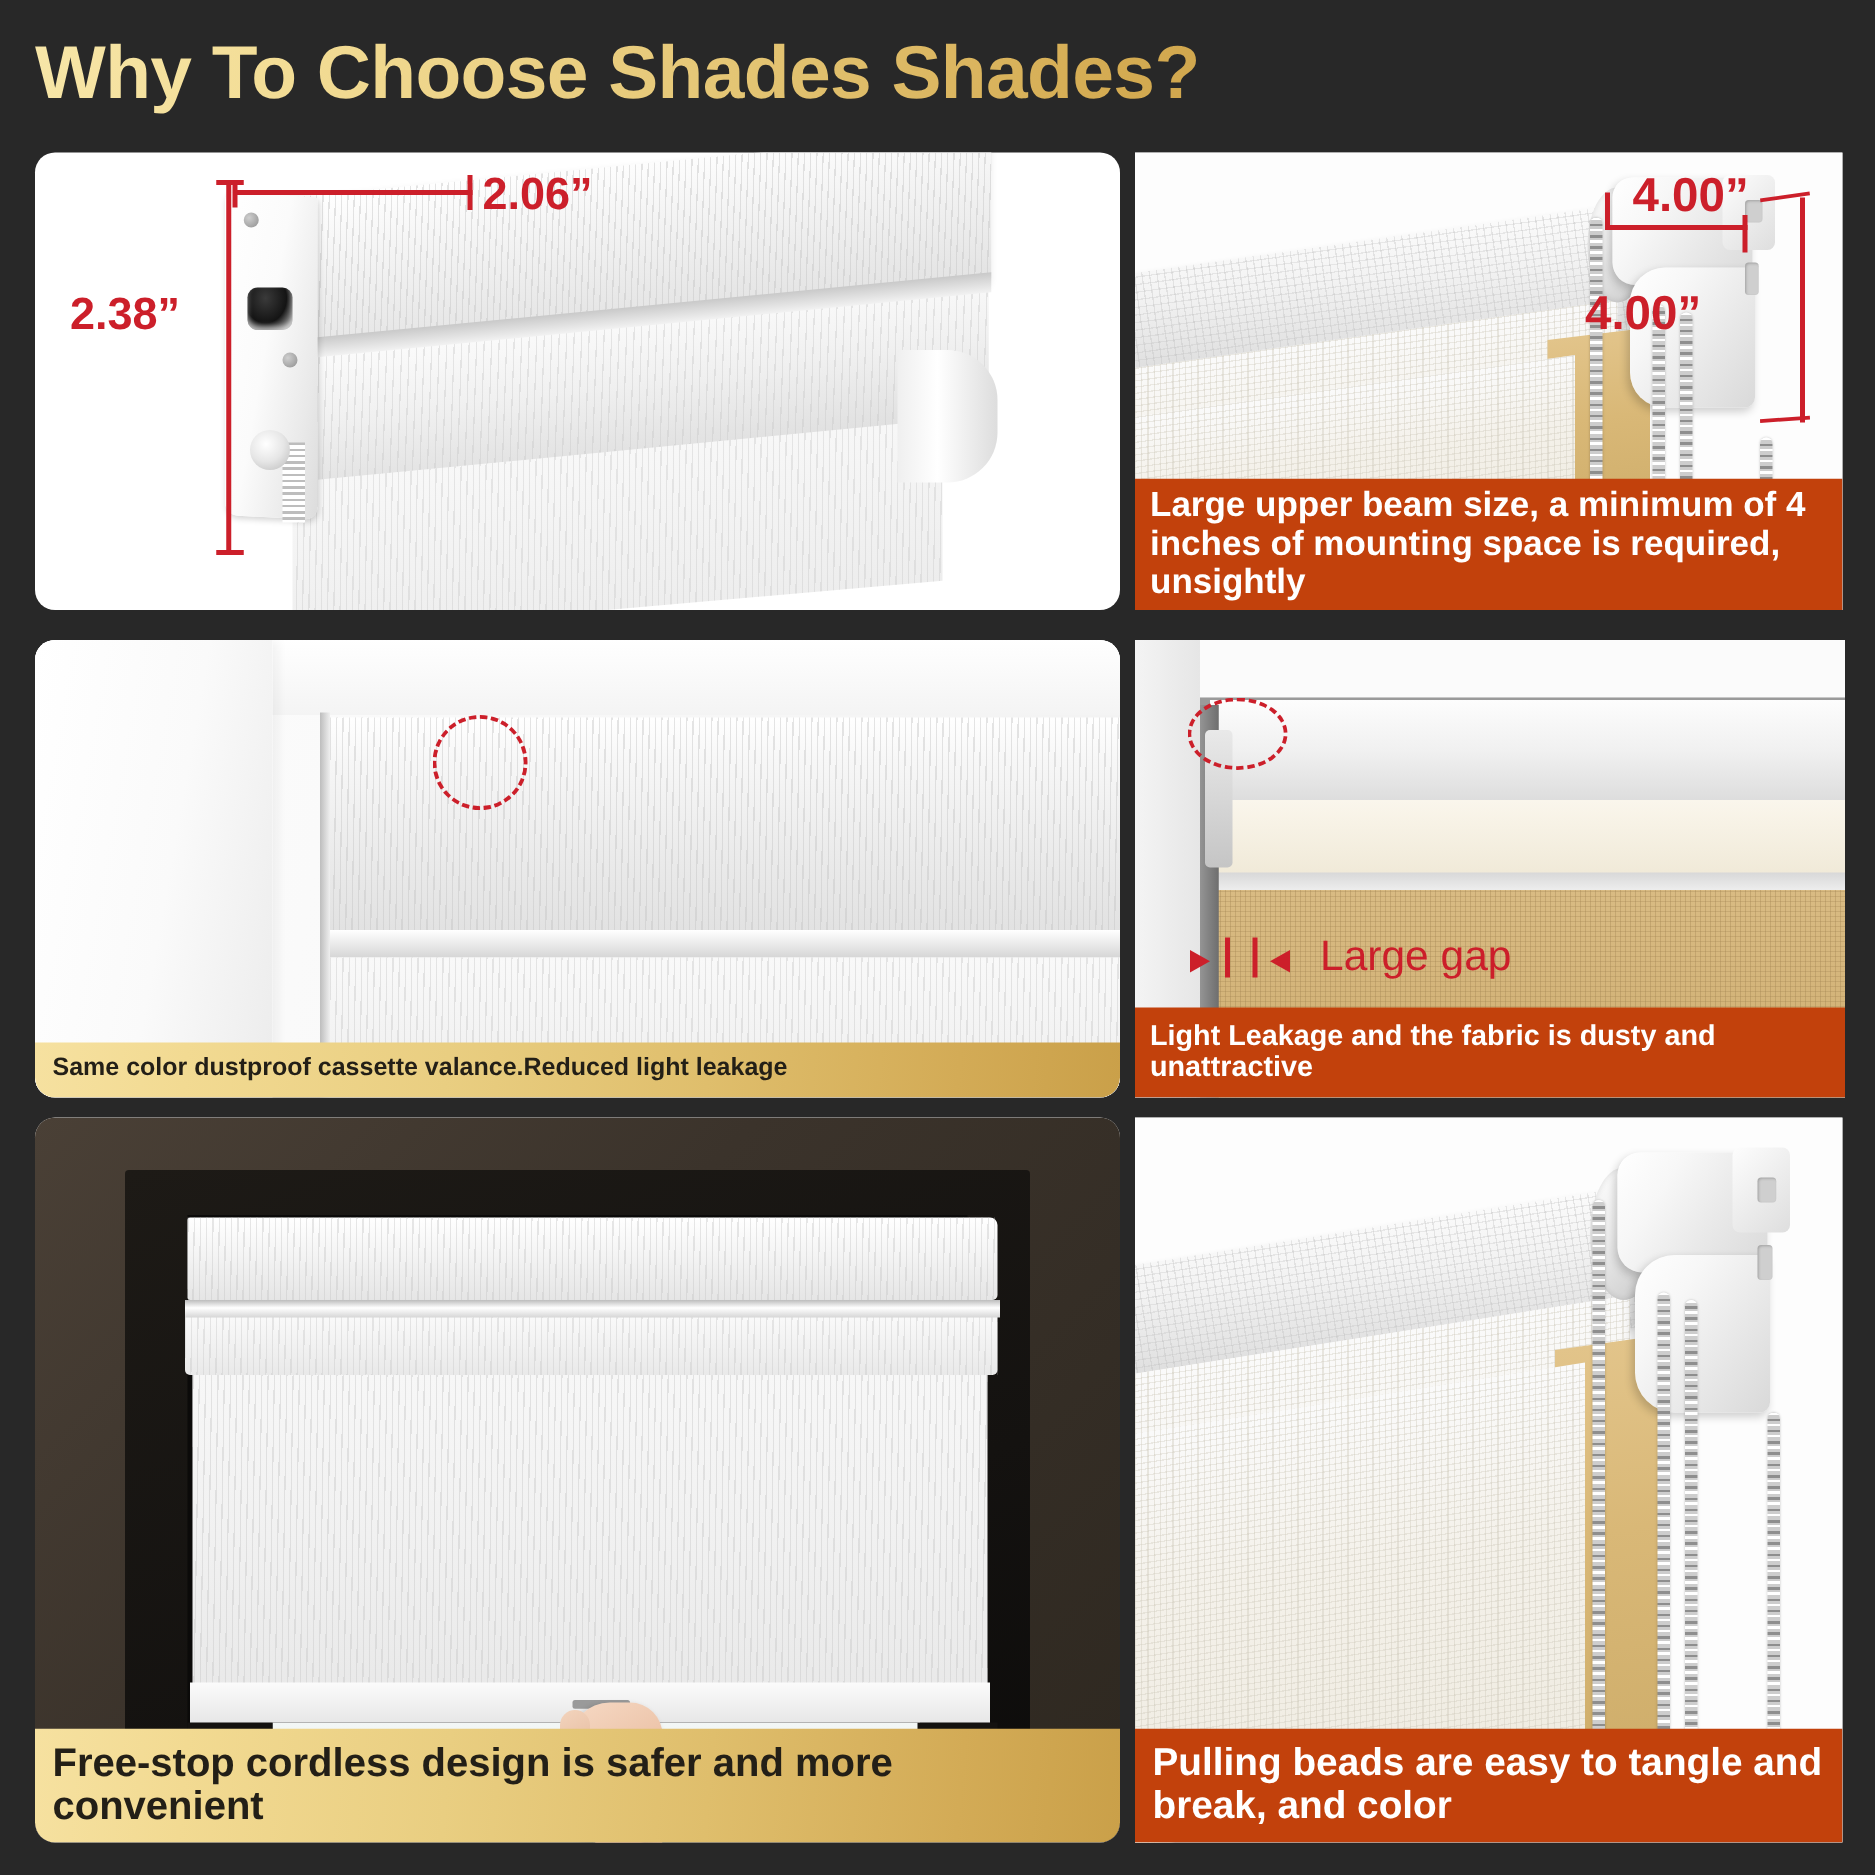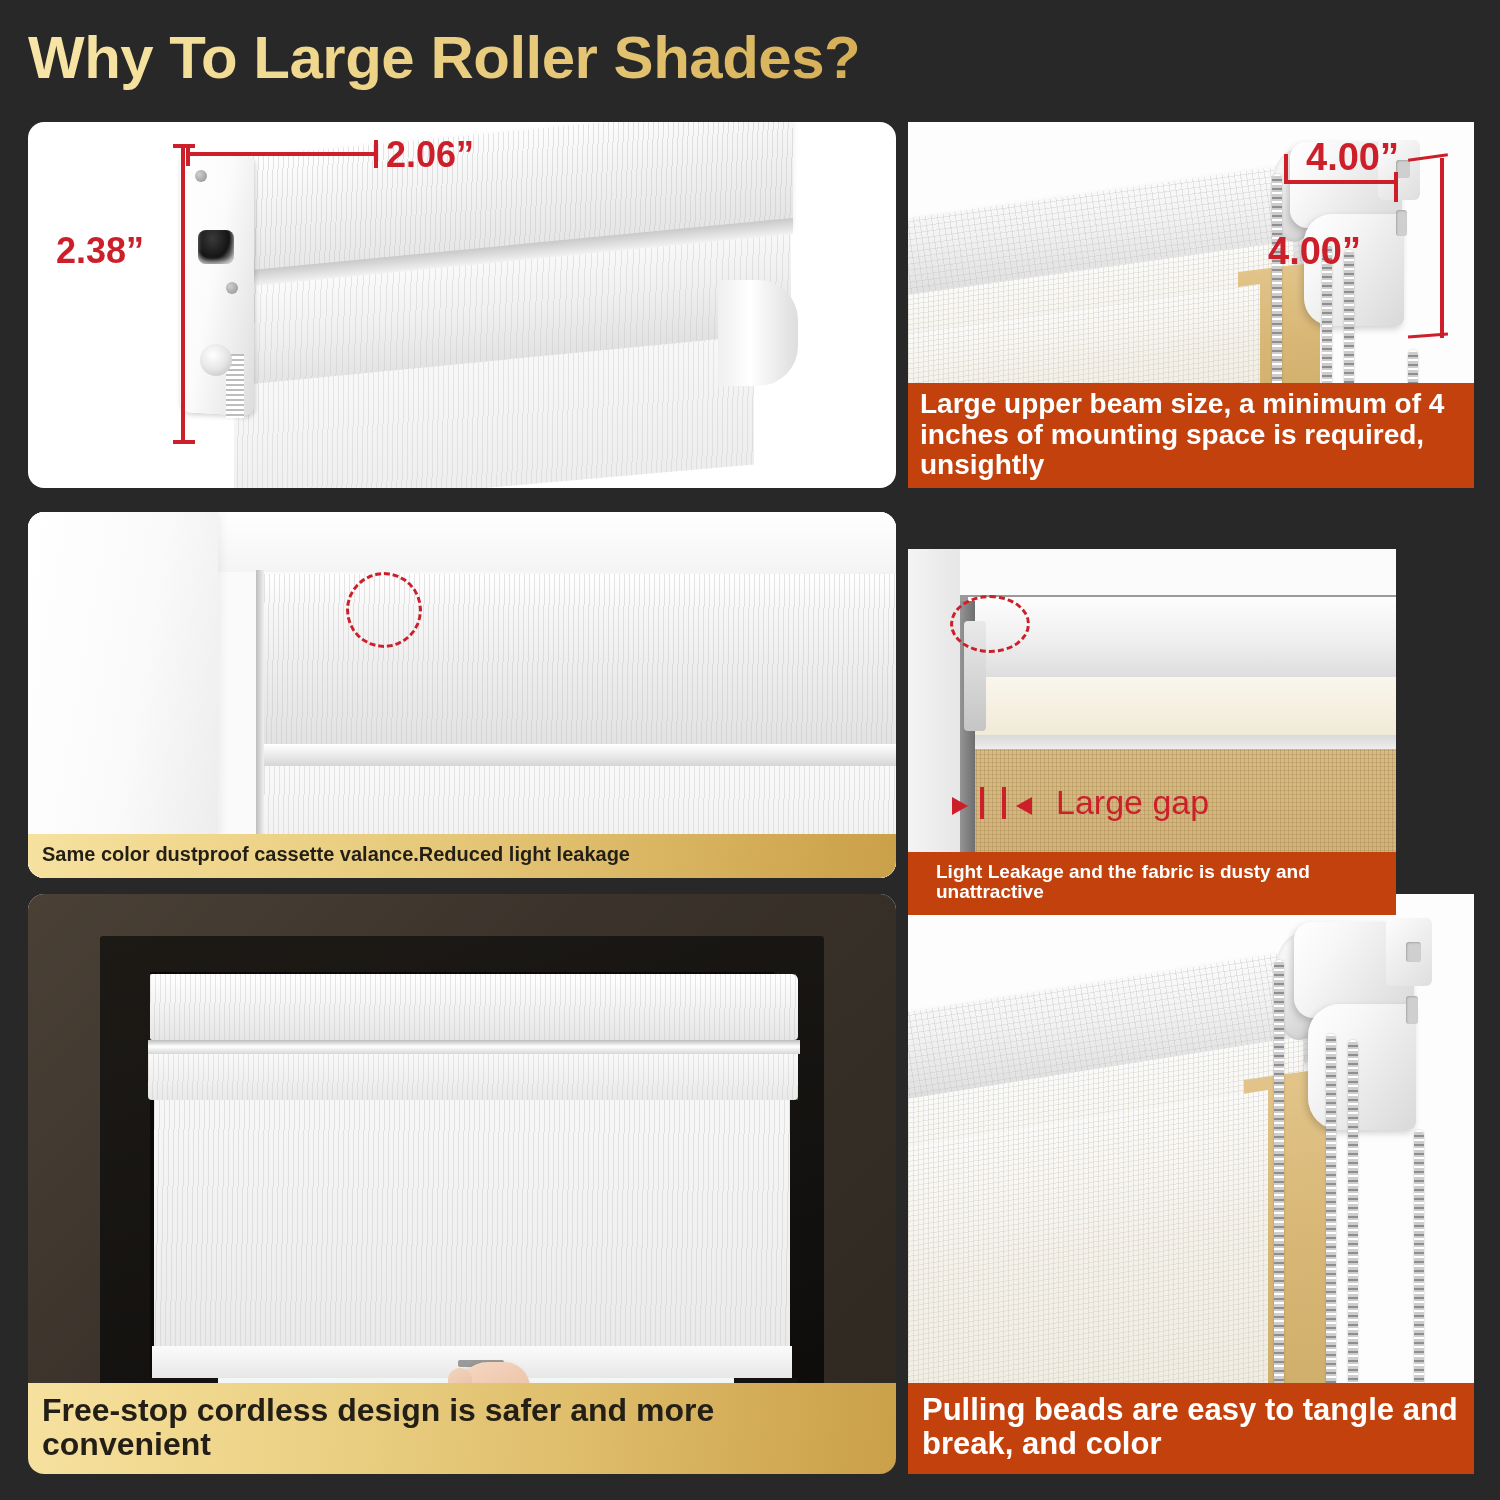--- a/index.html
+++ b/index.html
@@ -28,21 +28,21 @@
     white-space:nowrap;
   }
 
   
   .panel { position:absolute; overflow:hidden; background:#fff; }
   .panel.rounded { border-radius:16px; }
 
   .p1 { left:28px;  top:122px;  width:868px; height:366px; }
   .p2 { left:908px; top:122px;  width:566px; height:366px; }
   .p3 { left:28px;  top:512px;  width:868px; height:366px; }
-  .p4 { left:908px; top:512px;  width:488px; height:366px;margin-top:37px; }
+  .p4 { left:908px; top:512px;  width:568px; height:366px; }
   .p5 { left:28px;  top:894px;  width:868px; height:580px; }
   .p6 { left:908px; top:894px;  width:566px; height:580px; }
 
   .scene { position:absolute; inset:0; }
 
   
   .cap {
     position:absolute; left:0; right:0; bottom:0;
     padding:10px 14px 12px 14px;
     font-weight:bold;
@@ -52,21 +52,21 @@
   .cap.gold {
     background:linear-gradient(95deg,#f6e1a0 0%,#f2da92 14%,#e9ce81 38%,#dfbe6c 62%,#d3ab56 85%,#caa049 100%);
     color:#231f17;
     border-bottom-left-radius:16px;
     border-bottom-right-radius:16px;
   }
   .cap.gray { background:#c2410c; color:#ffffff; }
   .cap.p1c { font-size:31px; }
   .cap.p2c { font-size:28px; padding:6px 10px 8px 12px; }
   .cap.p3c { font-size:20px; }
-  .cap.p4c { font-size:19px; padding:10px 10px 12px 28px; }
+  .cap.p4c { font-size:23px; padding:10px 10px 12px 12px; }
   .cap.p5c { font-size:32px; }
   .cap.p6c { font-size:31px; padding:10px 10px 14px 14px; }
   .dim-text {
     position:absolute;
     color:#cc1f2a;
     font-weight:bold;
     white-space:nowrap;
     z-index:20;
   }
   .dim-line { position:absolute; background:#cc1f2a; z-index:19; }
@@ -377,21 +377,21 @@
   }
   .p5 .forearm {
     position:absolute; left:448px; top:548px; width:54px; height:40px;
     background:linear-gradient(150deg,#f0cfb7,#d9a98b);
     border-radius:10px; z-index:9;
   }
 </style>
 </head>
 <body>
 
-<h1 class="title">Why To Large Roller Shades?</h1>
+<h1 class="title">Why To Choose Shades Shades?</h1>
 
 <div class="panel rounded p1">
   <div class="scene">
     <div class="valtop"></div>
     <div class="valgroove"></div>
     <div class="valbot"></div>
     <div class="roller"></div>
     <div class="fabric"></div>
     <div class="teeth"></div>
     <div class="bracket"></div>

